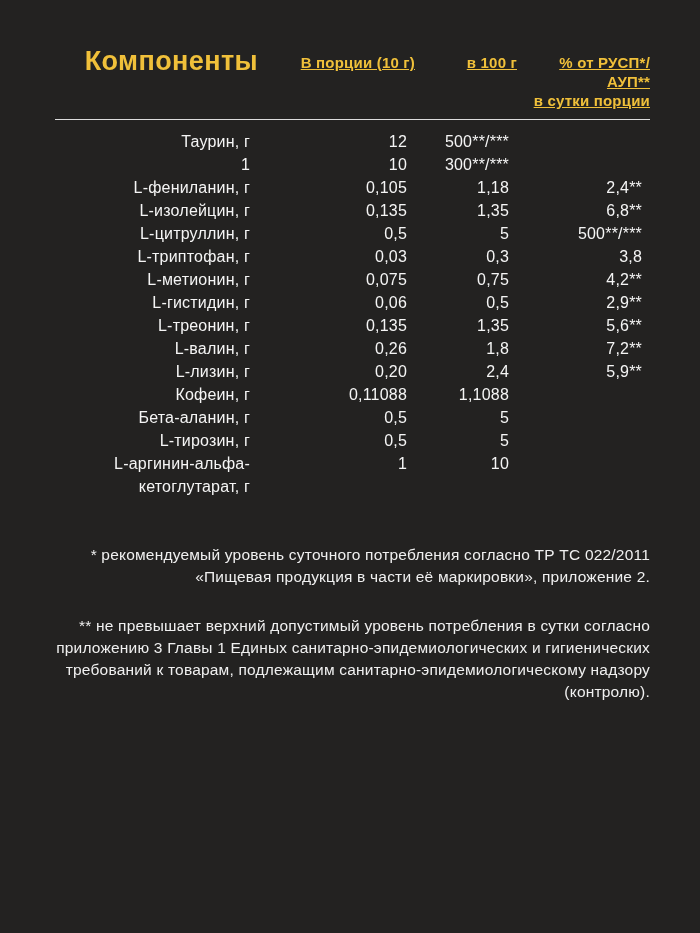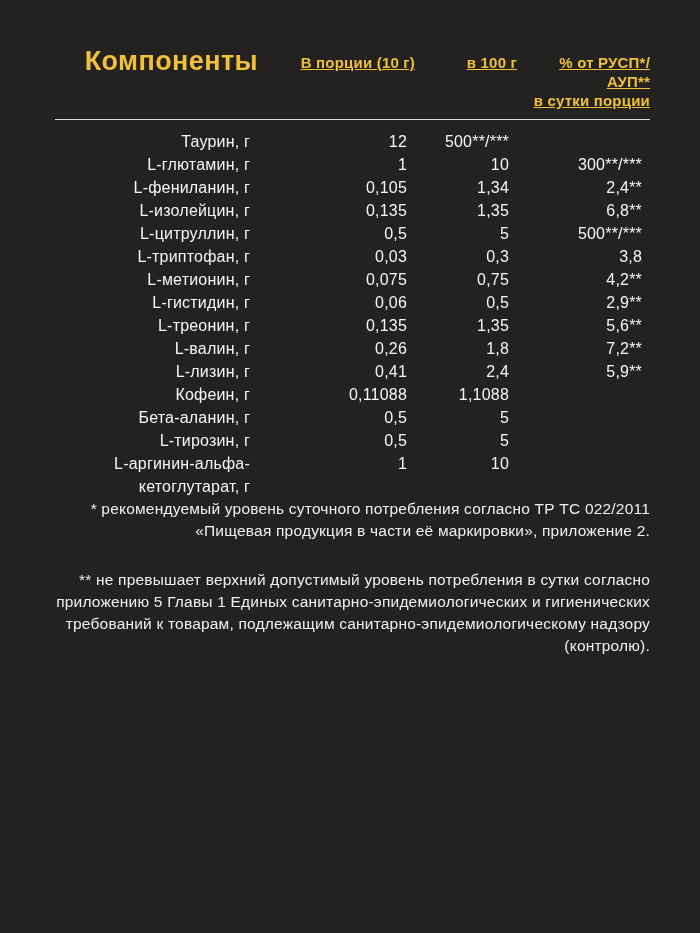--- a/index.html
+++ b/index.html
@@ -58,20 +58,21 @@
   .row {
     line-height: 23px;
     font-size: 16px;
     letter-spacing: 0.2px;
   }
   .cell {
     padding-right: 8px;
   }
   
   .footnotes {
+    margin-top: 46px;
   }
   .footnotes p {
     margin: 0 0 27px 0;
     font-size: 15.5px;
     line-height: 22px;
     letter-spacing: 0.2px;
     color: #F0F0F0;
     max-width: 600px;
   }
 </style>
@@ -93,29 +94,28 @@
   <div class="divider"></div>
 
   <div class="tbody">
 
     <div class="row grid-cols">
       <span class="cell">Таурин, г</span>
       <span class="cell">12</span>
       <span class="cell">500**/***</span>
     </div>
     <div class="row grid-cols">
-      <span class="cell">L-глютамин, г</span>
       <span class="cell">1</span>
       <span class="cell">10</span>
       <span class="cell">300**/***</span>
     </div>
     <div class="row grid-cols">
       <span class="cell">L-фениланин, г</span>
       <span class="cell">0,105</span>
-      <span class="cell">1,34</span>
+      <span class="cell">1,18</span>
       <span class="cell">2,4**</span>
     </div>
     <div class="row grid-cols">
       <span class="cell">L-изолейцин, г</span>
       <span class="cell">0,135</span>
       <span class="cell">1,35</span>
       <span class="cell">6,8**</span>
     </div>
     <div class="row grid-cols">
       <span class="cell">L-цитруллин, г</span>
@@ -148,21 +148,21 @@
       <span class="cell">5,6**</span>
     </div>
     <div class="row grid-cols">
       <span class="cell">L-валин, г</span>
       <span class="cell">0,26</span>
       <span class="cell">1,8</span>
       <span class="cell">7,2**</span>
     </div>
     <div class="row grid-cols">
       <span class="cell">L-лизин, г</span>
-      <span class="cell">0,41</span>
+      <span class="cell">0,20</span>
       <span class="cell">2,4</span>
       <span class="cell">5,9**</span>
     </div>
     <div class="row grid-cols">
       <span class="cell">Кофеин, г</span>
       <span class="cell">0,11088</span>
       <span class="cell">1,1088</span>
     </div>
     <div class="row grid-cols">
       <span class="cell">Бета-аланин, г</span>
@@ -180,16 +180,16 @@
       <span class="cell">L-аргинин-альфа-кетоглутарат, г</span>
       <span class="cell">1</span>
       <span class="cell">10</span>
       <span class="cell"></span>
     </div>
 
   </div>
 
   <div class="footnotes">
     <p>* рекомендуемый уровень суточного потребления согласно ТР ТС 022/2011 «Пищевая продукция в части её маркировки», приложение 2.</p>
-    <p>** не превышает верхний допустимый уровень потребления в сутки согласно приложению 5 Главы 1 Единых санитарно-эпидемиологических и гигиенических требований к товарам, подлежащим санитарно-эпидемиологическому надзору (контролю).</p>
+    <p>** не превышает верхний допустимый уровень потребления в сутки согласно приложению 3 Главы 1 Единых санитарно-эпидемиологических и гигиенических требований к товарам, подлежащим санитарно-эпидемиологическому надзору (контролю).</p>
   </div>
 
 </div>
 
 </body></html>

